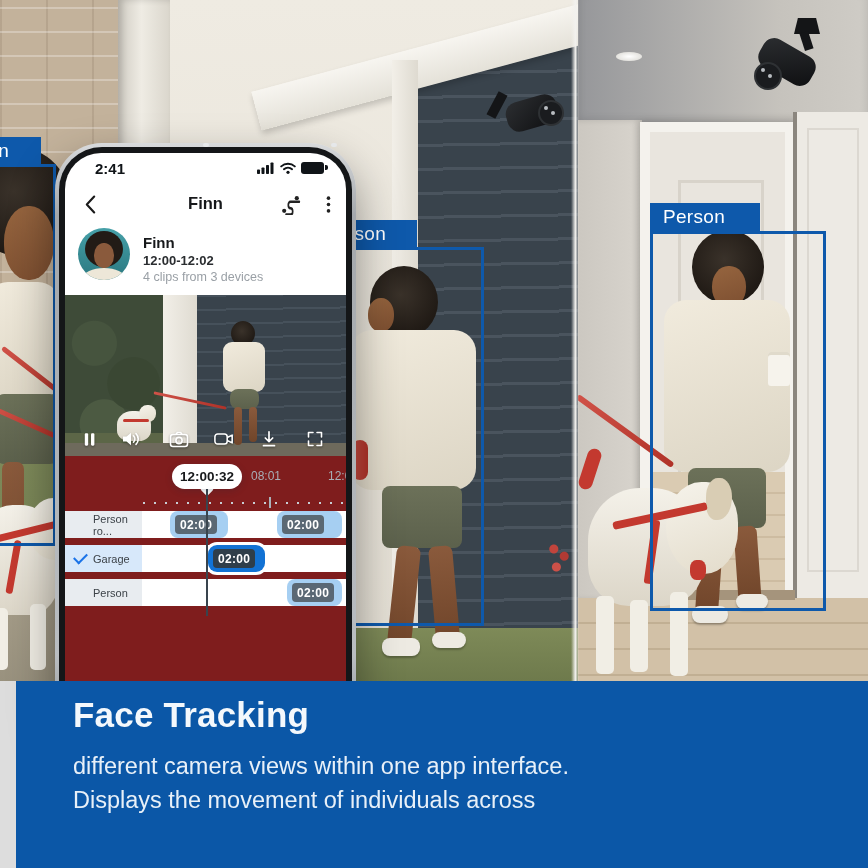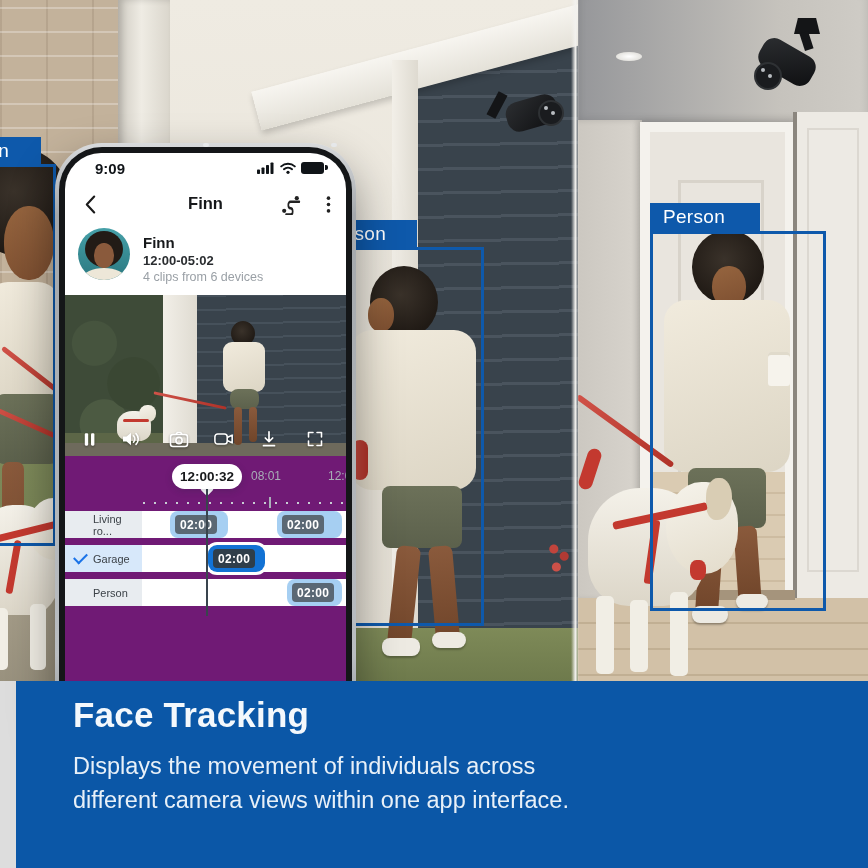--- a/index.html
+++ b/index.html
@@ -88,21 +88,21 @@
      radial-gradient(circle at 30% 30%,#46543E 0 22px,transparent 23px),
      radial-gradient(circle at 70% 55%,#3A4733 0 26px,transparent 27px),
      radial-gradient(circle at 40% 80%,#4C5A42 0 24px,transparent 25px),#3E4B38;}
   .v-pillar{position:absolute;left:98px;top:0;width:34px;height:161px;background:linear-gradient(90deg,#F2EFE8,#DFDBD1);}
   .v-garage{position:absolute;left:132px;top:0;width:149px;height:161px;background:repeating-linear-gradient(179deg,#46515B 0 2px,#39434C 2px 14px);}
   .v-ground{position:absolute;left:0;top:148px;width:281px;height:13px;background:#6E6A5C;}
   .v-grass{position:absolute;left:0;top:138px;width:98px;height:23px;background:#5C6647;}
   .controls{position:absolute;left:0;top:134px;width:281px;height:24px;}
   .ctrl{position:absolute;width:20px;height:20px;display:flex;align-items:center;justify-content:center;filter:drop-shadow(0 1px 1px rgba(0,0,0,.4));}
   
-  .timeline{position:absolute;left:0;top:303px;width:281px;height:280px;background:#701a75;}
+  .timeline{position:absolute;left:0;top:303px;width:281px;height:280px;background:#7f1d1d;}
   .pill{position:absolute;left:107px;top:8px;width:70px;height:25px;background:#FFF;border-radius:13px;
     box-shadow:0 2px 7px rgba(30,40,60,.22);display:flex;align-items:center;justify-content:center;
     font-size:13.5px;font-weight:bold;color:#17191B;z-index:4;}
   .pill-tip{position:absolute;left:137px;top:28px;width:10px;height:10px;background:#FFF;transform:rotate(45deg);border-radius:2px;z-index:3;}
   .tick-label{position:absolute;top:13px;font-size:12px;color:#A8AEB6;}
   .ruler{position:absolute;left:78px;top:46px;width:203px;height:2px;background:repeating-linear-gradient(90deg,#C8CED4 0 2px,transparent 2px 11px);}
   .ruler-tick{position:absolute;left:204px;top:41px;width:2px;height:11px;background:#AAB2BA;}
   .playhead{position:absolute;left:141px;top:30px;width:2px;height:130px;background:#39444D;z-index:3;}
   .t-row{position:absolute;left:0;width:281px;height:27px;}
   .row-label{position:absolute;left:0;top:0;width:77px;height:27px;background:#E8ECF0;display:flex;align-items:center;}
@@ -229,21 +229,21 @@
     <span>Person</span>
   </div>
   <div class="det-box" style="left:650px;top:231px;width:170px;height:374px;"></div>
 
   <div class="phone">
     <div class="antenna" style="left:148px;"></div>
     <div class="antenna" style="left:276px;"></div>
     <div class="bezel">
       <div class="screen">
 
-        <div class="sb-time">9:09</div>
+        <div class="sb-time">2:41</div>
         <div class="sb-icons">
           <svg width="18" height="12" viewBox="0 0 18 12">
               <g fill="#101418">
                 <rect x="0" y="7.5" width="3" height="4.5" rx="0.8"></rect>
                 <rect x="4.5" y="5.5" width="3" height="6.5" rx="0.8"></rect>
                 <rect x="9" y="3" width="3" height="9" rx="0.8"></rect>
                 <rect x="13.5" y="0.5" width="3" height="11.5" rx="0.8"></rect>
               </g>
             </svg>
           <svg width="16" height="12" viewBox="0 0 16 12">
@@ -276,22 +276,22 @@
               </g>
             </svg>
         </div>
 
         <div class="avatar">
           <div class="av-hair"></div>
           <div class="av-face"></div>
           <div class="av-body"></div>
         </div>
         <div class="pf-name">Finn</div>
-        <div class="pf-range">12:00-05:02</div>
-        <div class="pf-clips">4 clips from 6 devices</div>
+        <div class="pf-range">12:00-12:02</div>
+        <div class="pf-clips">4 clips from 3 devices</div>
 
         <div class="video">
           <div class="v-trees"></div>
           <div class="v-pillar"></div>
           <div class="v-garage"></div>
           <div class="v-grass"></div>
           <div class="v-ground"></div>
           <div class="afro abs" style="left:166px;top:26px;width:24px;height:25px;"></div>
           <div class="hoodie abs" style="left:158px;top:47px;width:42px;height:50px;border-radius:9px;"></div>
           <div class="shorts abs" style="left:165px;top:94px;width:29px;height:20px;"></div>
@@ -356,21 +356,21 @@
           <div class="t-row" style="top:55px;">
             <div class="row-track">
               <div class="clip" style="left:28px;width:58px;">
                   <span class="badge">02:00</span>
                 </div>
               <div class="clip" style="left:135px;width:65px;">
                   <span class="badge">02:00</span>
                 </div>
             </div>
             <div class="row-label">
-                <span class="txt">Living ro...</span>
+                <span class="txt">Person ro...</span>
               </div>
           </div>
 
           <div class="t-row" style="top:89px;">
             <div class="row-track">
               <div class="clip sel" style="left:66px;width:57px;">
                   <span class="badge">02:00</span>
                 </div>
             </div>
             <div class="row-label sel">
@@ -391,18 +391,18 @@
           </div>
         </div>
 
       </div>
     </div>
   </div>
 
   <div class="banner">
     <div class="banner-title">Face Tracking</div>
     <div class="banner-desc">
+      <div>different camera views within one app interface.</div>
       <div>Displays the movement of individuals across</div>
-      <div>different camera views within one app interface.</div>
     </div>
   </div>
 
 </div>
 
 </body></html>

